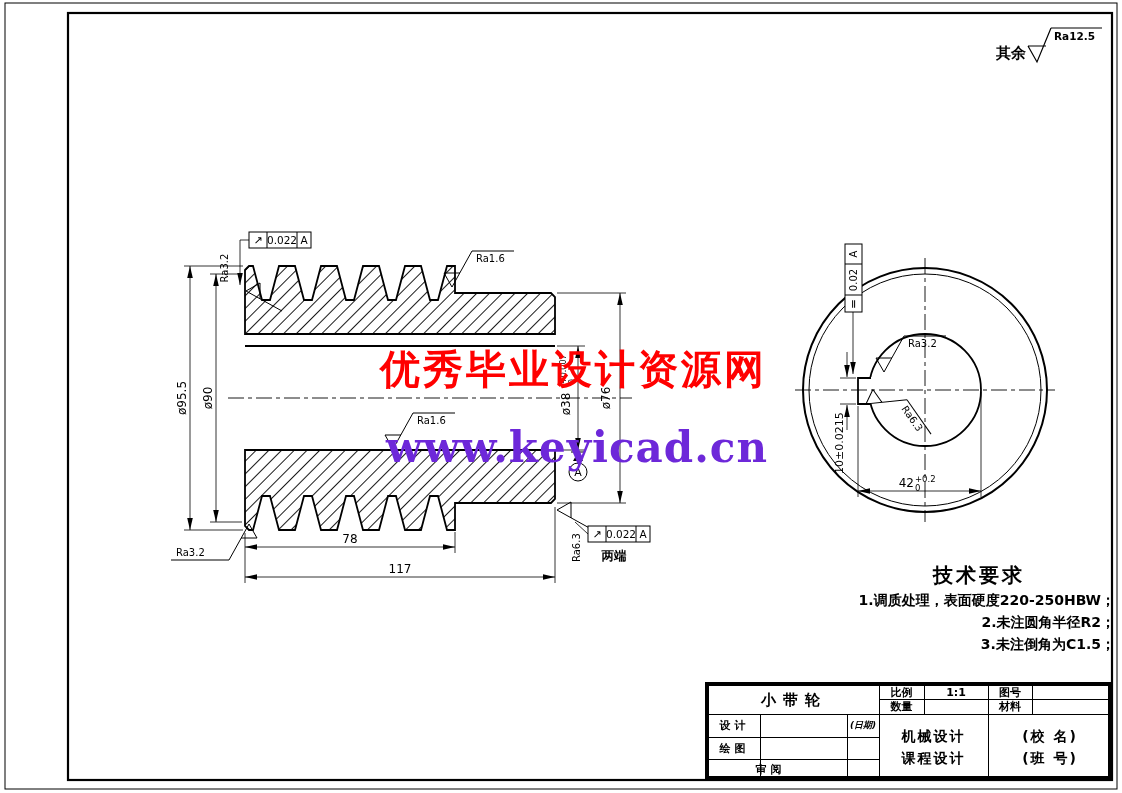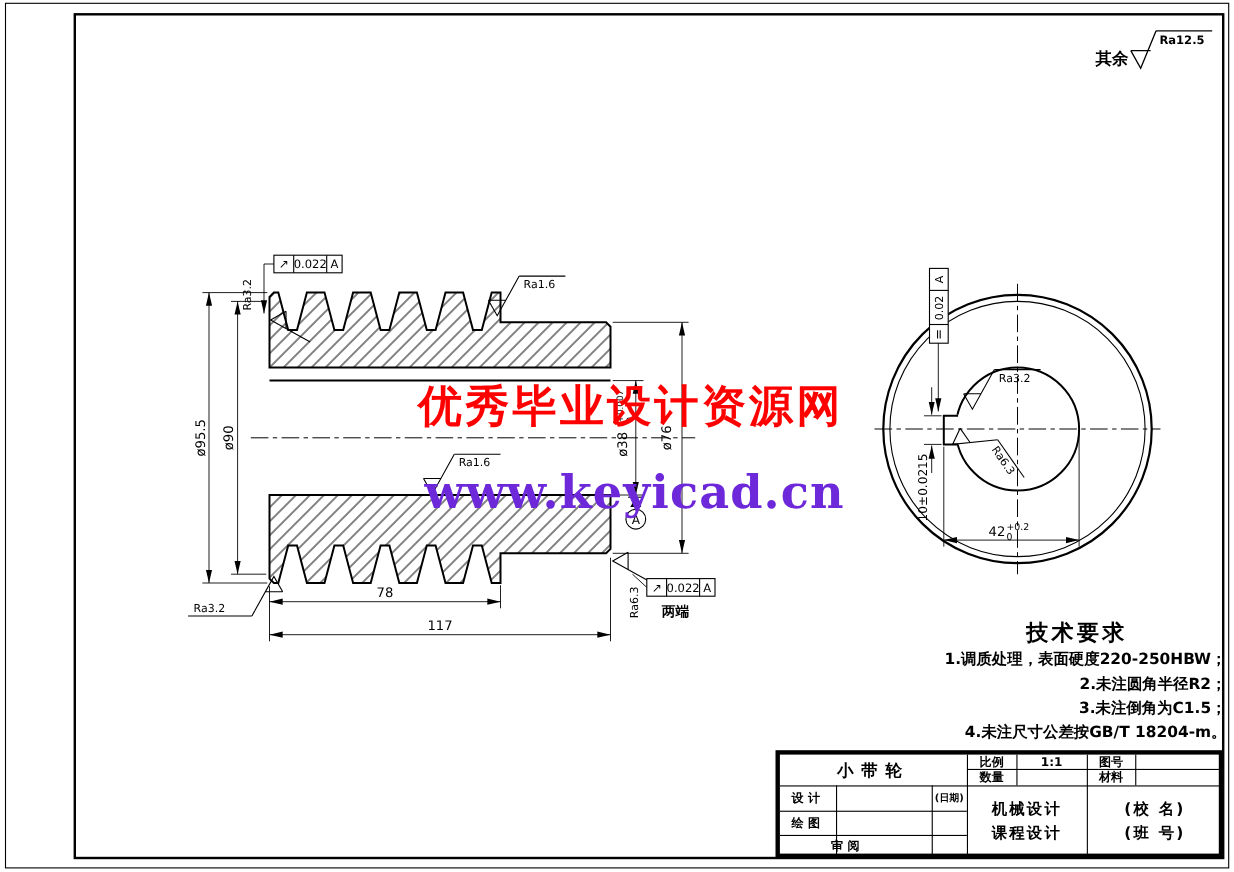--- a/index.html
+++ b/index.html
@@ -16,21 +16,21 @@
   #tech .t{font-size:20px;font-weight:bold;letter-spacing:3px;text-align:center;}
   #tech .i{font-size:14px;font-weight:bold;line-height:22px;white-space:nowrap;margin-left:6px;text-align:right;}
   
   #tb{left:705px;top:682px;width:407px;height:98px;border:4px solid #000000;box-sizing:border-box;z-index:4;}
   #tb .cell{position:absolute;display:flex;align-items:center;justify-content:center;
             font-size:11px;font-weight:bold;white-space:nowrap;}
   #tb .hl,#tb .vl{position:absolute;background:#000;}
   #tb .hl{height:1px;} #tb .vl{width:1px;}
   .big{font-size:15px !important;letter-spacing:7px;}
   .two{flex-direction:column;font-size:14px !important;line-height:22px;letter-spacing:2px;}
-  .sm{font-size:9px !important;}
+  .sm{font-size:9px !important;font-style:italic;}
 </style>
 </head>
 <body>
 
 <div id="page">
 
 <svg width="1122" height="793" viewBox="0 0 1122 793">
   <defs>
     <pattern id="hatch" width="9" height="9" patternUnits="userSpaceOnUse" patternTransform="rotate(-45)">
       <line x1="0" y1="4.5" x2="9" y2="4.5" stroke="#000" stroke-width="0.9"></line>
@@ -212,21 +212,20 @@
 </svg>
 
 <div class="abs" id="wm1">优秀毕业设计资源网</div>
 <div class="abs" id="wm2">www.keyicad.cn</div>
 
 <div class="abs" id="tech">
   <div class="t">技术要求</div>
   <div class="i">1.调质处理，表面硬度220-250HBW；</div>
   <div class="i">2.未注圆角半径R2；</div>
   <div class="i">3.未注倒角为C1.5；</div>
-  <div class="i">4.未注尺寸公差按GB/T 18204-m。</div>
 </div>
 
 <div class="abs" id="tb">
   <div class="hl" style="left:170px;top:13px;width:233px;"></div>
   <div class="hl" style="left:0;top:28px;width:403px;"></div>
   <div class="hl" style="left:0;top:51px;width:170px;"></div>
   <div class="hl" style="left:0;top:73px;width:170px;"></div>
   <div class="vl" style="left:51px;top:28px;height:66px;"></div>
   <div class="vl" style="left:138px;top:28px;height:66px;"></div>
   <div class="vl" style="left:170px;top:0;height:94px;"></div>

